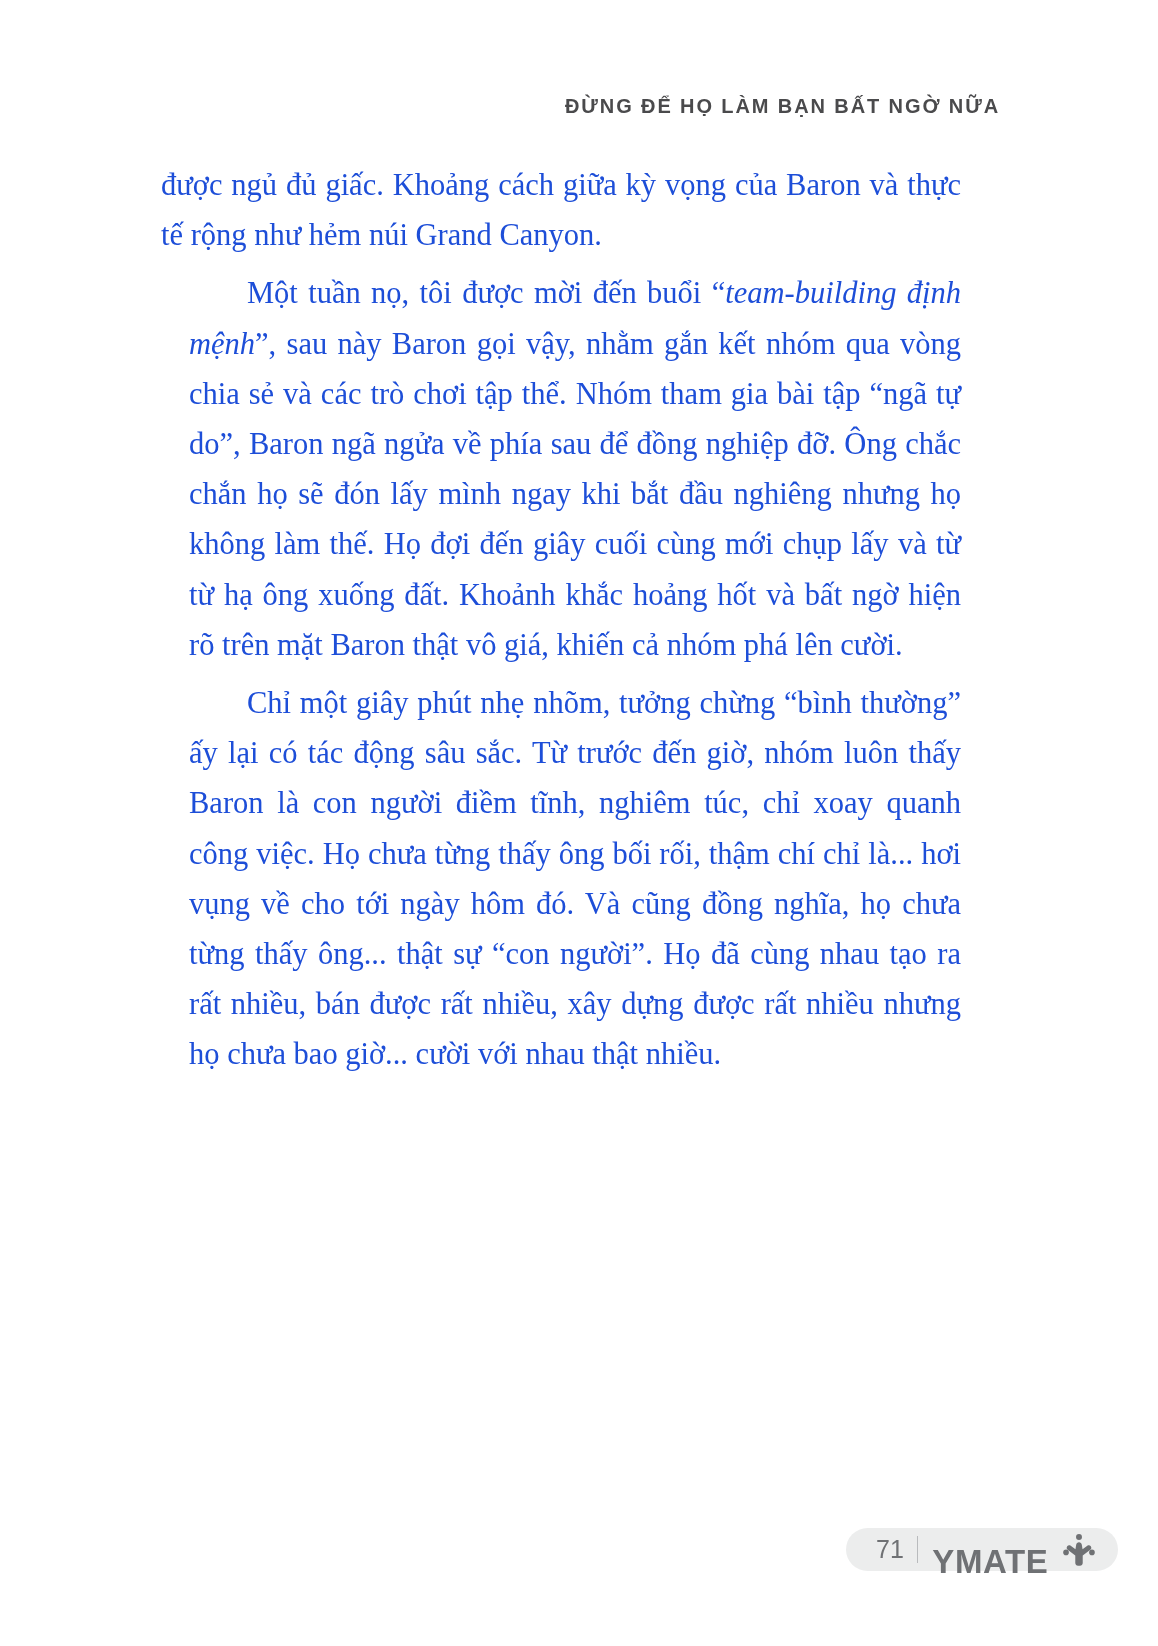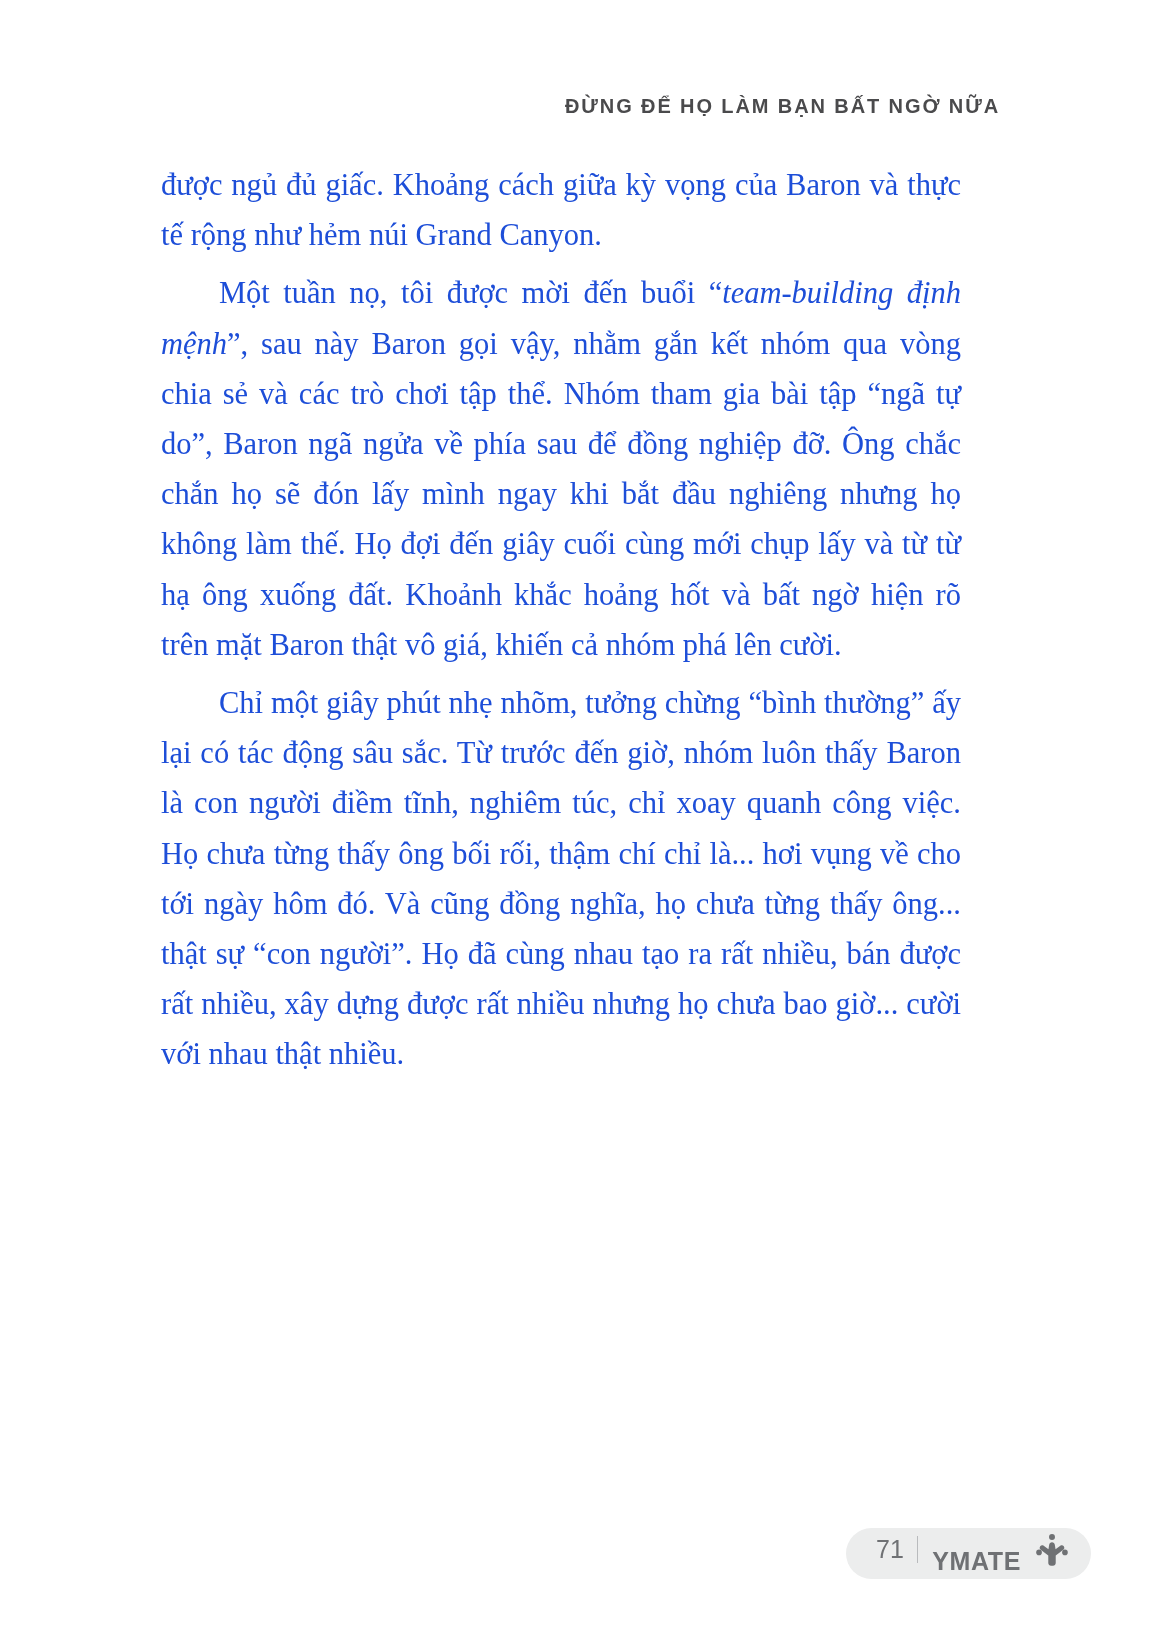--- a/index.html
+++ b/index.html
@@ -44,32 +44,33 @@
     font-size: 30.5px;
     line-height: 50.2px;
     color: #1d4ed8;
     text-align: justify;
     text-justify: inter-word;
     -webkit-hyphens: none;
     hyphens: none;
   }
   .para.indent {
     text-indent: 58px;
+    margin-left: 28px;
   }
   .para em {
     font-style: italic;
   }
 
   
   .footer-badge {
     position: absolute;
     left: 846px;
     top: 1528px;
     height: 43px;
-    padding: 0 22px 8px 30px;
+    padding: 0 22px 0 30px;
     border-radius: 26px;
     background: #eceded;
     display: flex;
     align-items: center;
     gap: 0;
   }
   .page-number {
     font-family: "Liberation Sans", "DejaVu Sans", sans-serif;
     font-size: 25px;
     font-weight: 400;
@@ -78,21 +79,21 @@
     padding-right: 13px;
   }
   .badge-divider {
     width: 1.5px;
     height: 27px;
     background: #b9bbbd;
     margin-right: 14px;
   }
   .brand-name {
     font-family: "Liberation Sans", "DejaVu Sans", sans-serif;
-    font-size: 25px;
+    font-size: 33px;
     font-weight: 700;
     letter-spacing: 0.6px;
     color: #6f7174;
     line-height: 1;
     padding-right: 14px;
     margin-top: 23px;
   }
   .brand-logo {
     width: 34px;
     height: 34px;

